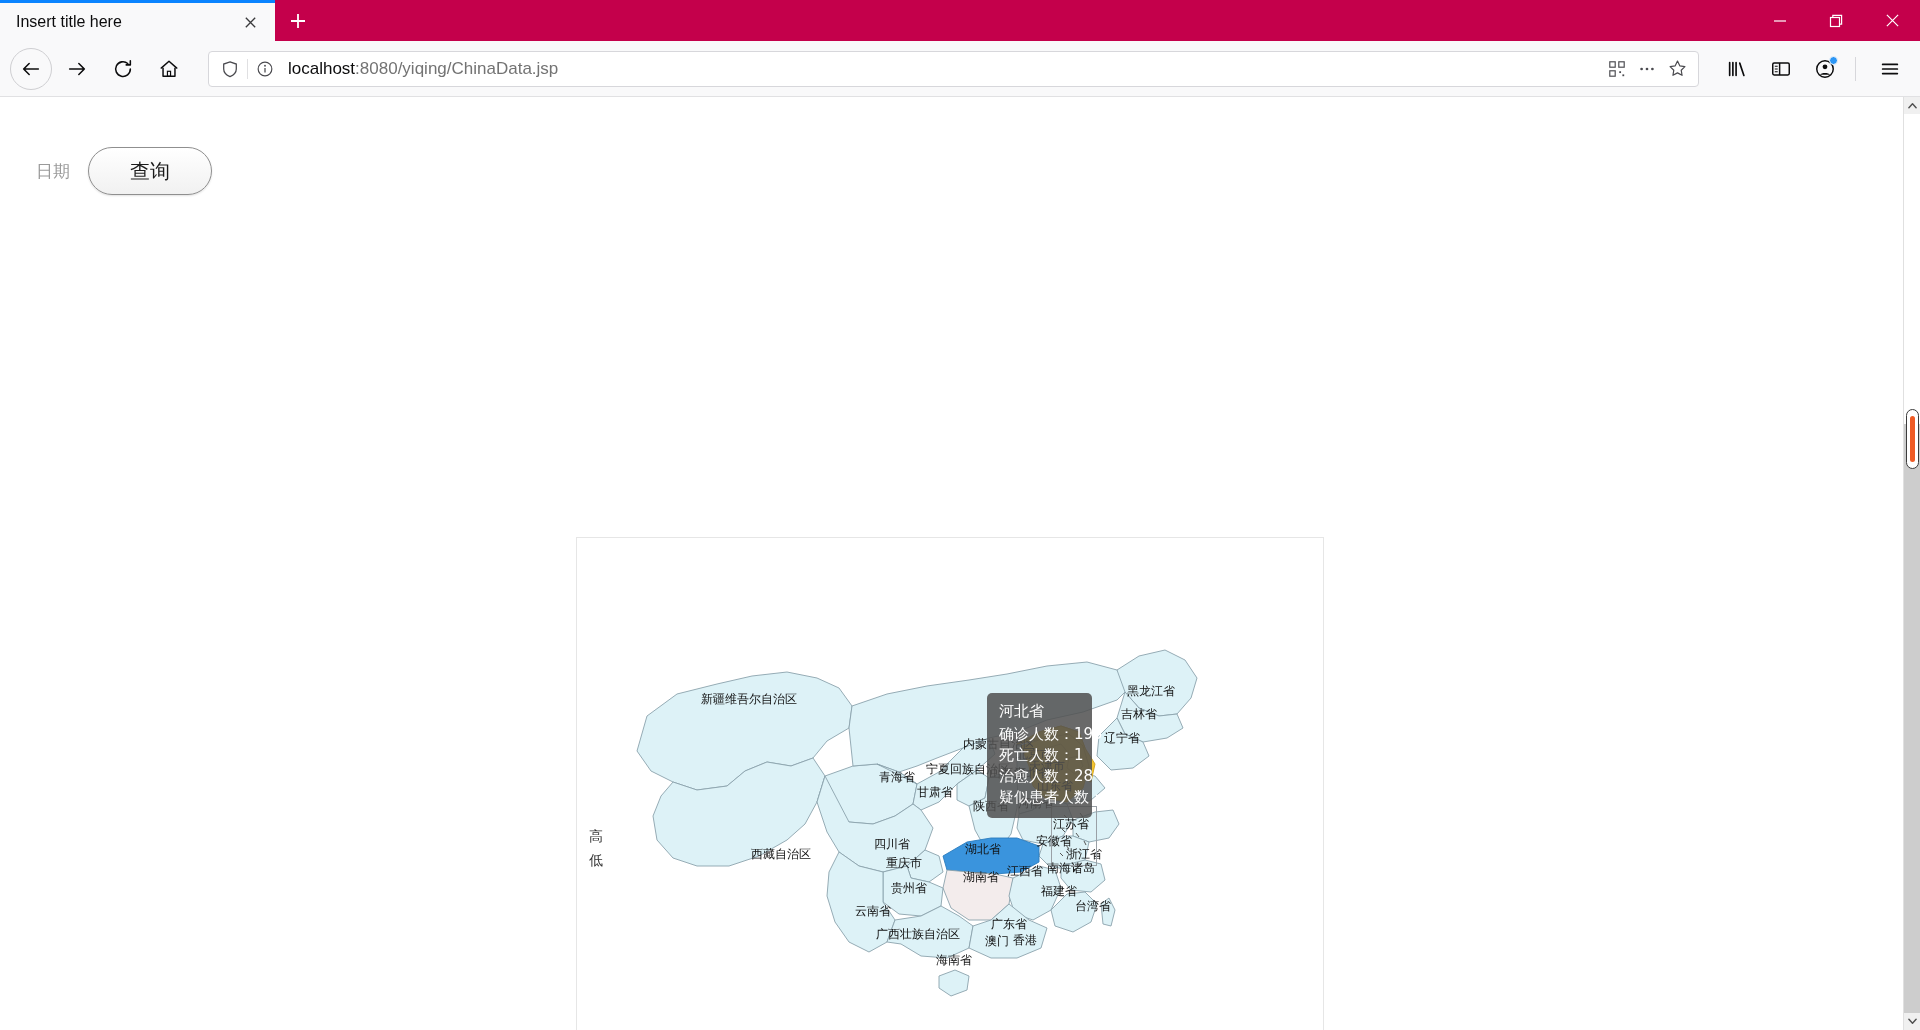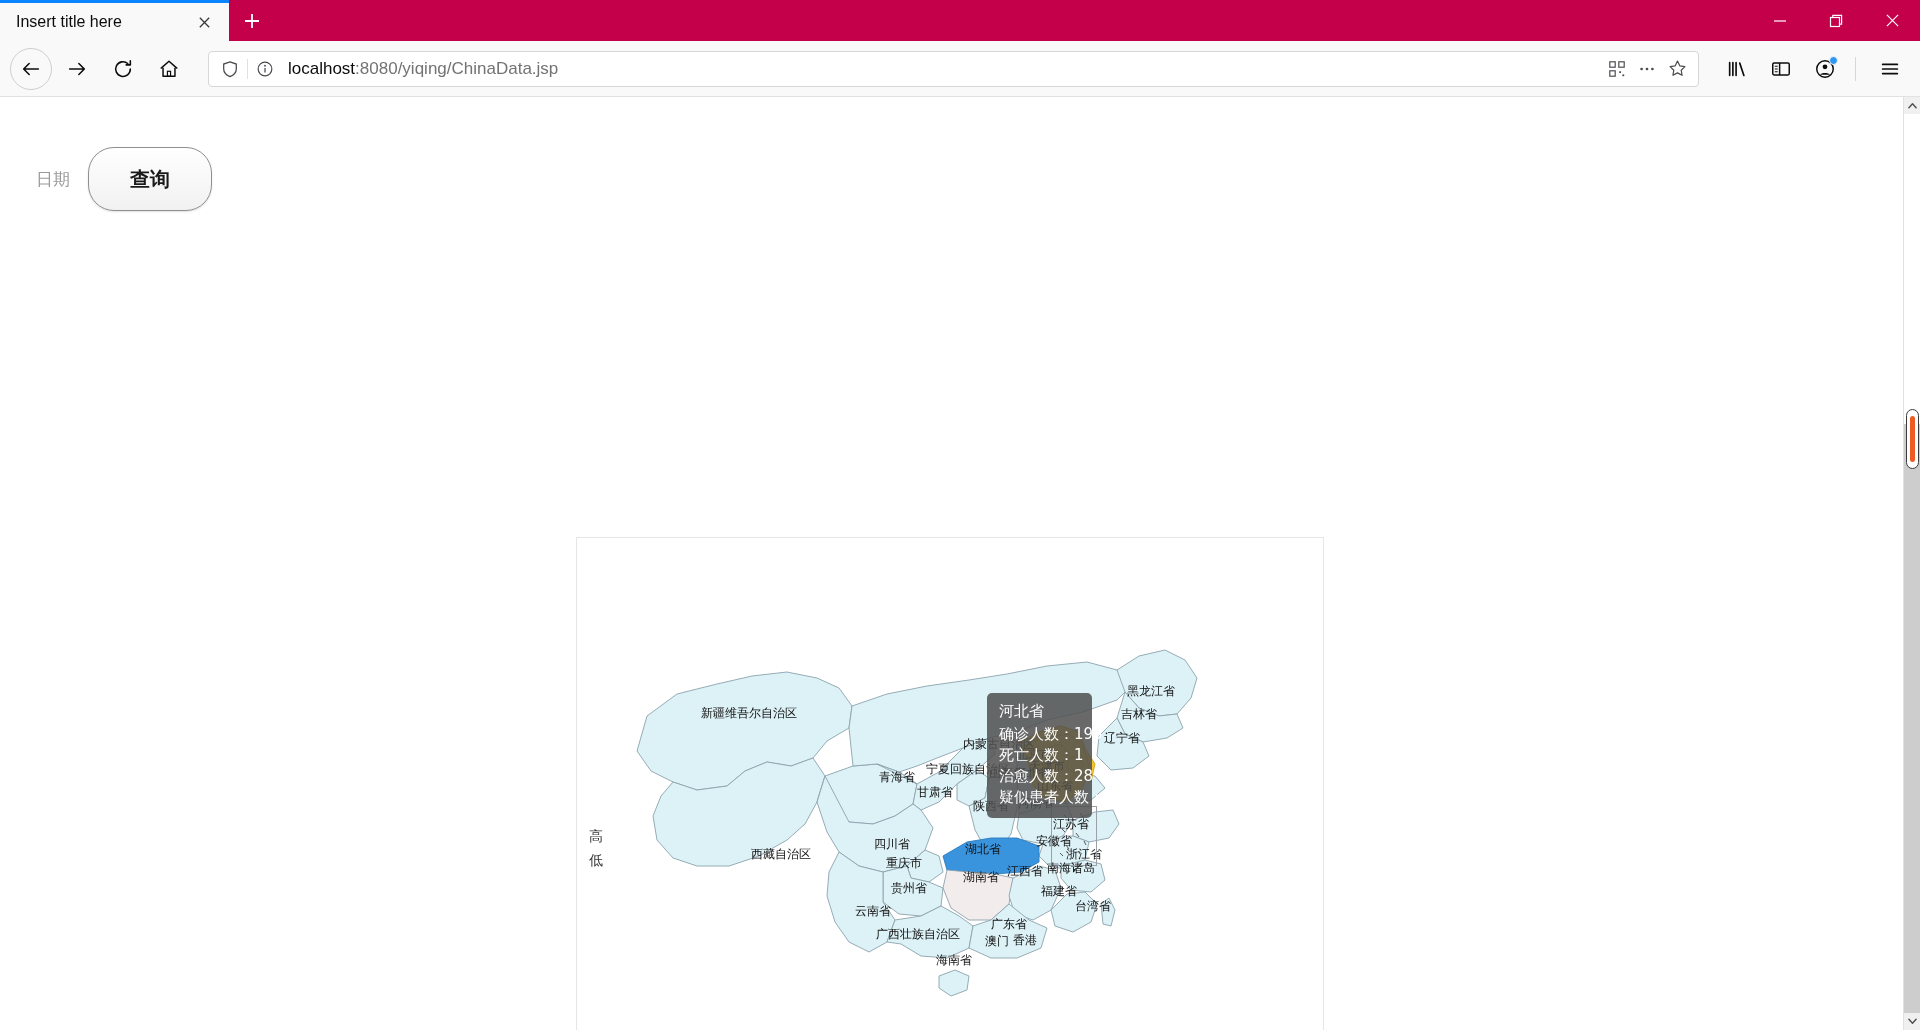--- a/index.html
+++ b/index.html
@@ -11,21 +11,21 @@
   }
 
   
   #browser { width: 1920px; height: 1030px; display: flex; flex-direction: column; }
 
   .titlebar {
     height: 41px; background: #c4004b; display: flex; align-items: flex-end;
     position: relative; flex: 0 0 41px;
   }
   .tab {
-    width: 229px; height: 41px; background: #f9f9fa; border-top: 3px solid #0a84ff;
+    width: 275px; height: 41px; background: #f9f9fa; border-top: 3px solid #0a84ff;
     display: flex; align-items: center; padding: 0 12px 0 16px; position: relative; gap: 12px;
   }
   .tab-title { font-size: 16px; color: #0c0c0d; flex: 1; white-space: nowrap;
     overflow: hidden; text-overflow: ellipsis; font-family: "Liberation Sans", sans-serif; }
   .tab-close { width: 26px; height: 26px; display: flex; align-items: center;
     justify-content: center; color: #3a3a3c; }
   .newtab { width: 46px; height: 41px; display: flex; align-items: center;
     justify-content: center; color: #fff; font-size: 28px; font-weight: 300; }
   .winctrls { margin-left: auto; display: flex; height: 41px; }
   .winbtn { width: 56px; height: 41px; display: flex; align-items: center;
@@ -68,26 +68,25 @@
     width: 260px; height: 44px; background: #ebebeb; border: none;
     display: flex; align-items: center; justify-content: flex-end;
     padding-right: 10px; position: relative;
   }
   .date-value { font-size: 17px; color: #4c6b5c; letter-spacing: .3px;
     font-family: "Liberation Sans", sans-serif; }
   .date-clear { width: 17px; height: 17px; border-radius: 50%; background: #808080;
     color: #ebebeb; font-size: 12px; line-height: 17px; text-align: center;
     margin-left: 6px; font-family: "Liberation Sans", sans-serif; }
   .query-btn {
-    margin-left: 14px; width: 124px; height: 64px; border-radius: 26px;
+    margin-left: 14px; width: 124px; height: 48px; border-radius: 26px;
     background: linear-gradient(#ffffff, #f1f1f1); border: 1px solid #8f8f8f;
     font-size: 20px; color: #1a1a1a; display: flex; align-items: center;
     justify-content: center; font-family: "Liberation Sans", "DejaVu Sans", sans-serif;
     box-shadow: 0 1px 2px rgba(0,0,0,.12);
-    font-weight: bold;
   }
 
   
   .chart-card {
     position: absolute; left: 576px; top: 440px; width: 748px; height: 566px;
     border: 1px solid #e6e6e6; background: #fff;
   }
   .chart-title { text-align: center; font-size: 21px; font-weight: bold; color: #333;
     margin-top: 12px; font-family: "Liberation Sans", "DejaVu Sans", sans-serif; }
 
@@ -345,21 +344,21 @@
               <path d="M462 166 L484 160 L502 166 L508 182 L518 198 L514 216 L494 206 L468 212 L468 196 L460 174 Z" fill="#f4c430" stroke="#d0a018"></path>
               <path d="M444 180 L468 172 L492 168 L506 180 L512 200 L506 222 L490 236 L468 232 L456 220 L452 200 Z" fill="#f4c430" stroke="#d0a018"></path>
 
               <path d="M470 182 L484 178 L492 188 L484 198 L472 196 Z" fill="#f4c430" stroke="#d0a018"></path>
 
               <path d="M492 192 L502 190 L506 200 L498 208 L490 202 Z" fill="#f4c430" stroke="#d0a018"></path>
             </g>
           </svg>
 
           <div id="province-labels">
-              <div class="prov-label" style="left: 172px; top: 175px;">新疆维吾尔自治区</div>
+              <div class="prov-label" style="left: 172px; top: 161px;">新疆维吾尔自治区</div>
               <div class="prov-label" style="left: 422px; top: 206px;">内蒙古自治区</div>
               <div class="prov-label" style="left: 574px; top: 153px;">黑龙江省</div>
               <div class="prov-label" style="left: 562px; top: 176px;">吉林省</div>
               <div class="prov-label" style="left: 545px; top: 200px;">辽宁省</div>
               <div class="prov-label" style="left: 391px; top: 231px;">宁夏回族自治区</div>
               <div class="prov-label" style="left: 457px; top: 216px;">北京市</div>
               <div class="prov-label" style="left: 470px; top: 228px;">天津市</div>
               <div class="prov-label" style="left: 455px; top: 235px;">河北省</div>
               <div class="prov-label" style="left: 430px; top: 235px;">山西省</div>
               <div class="prov-label" style="left: 478px; top: 248px;">山东省</div>

